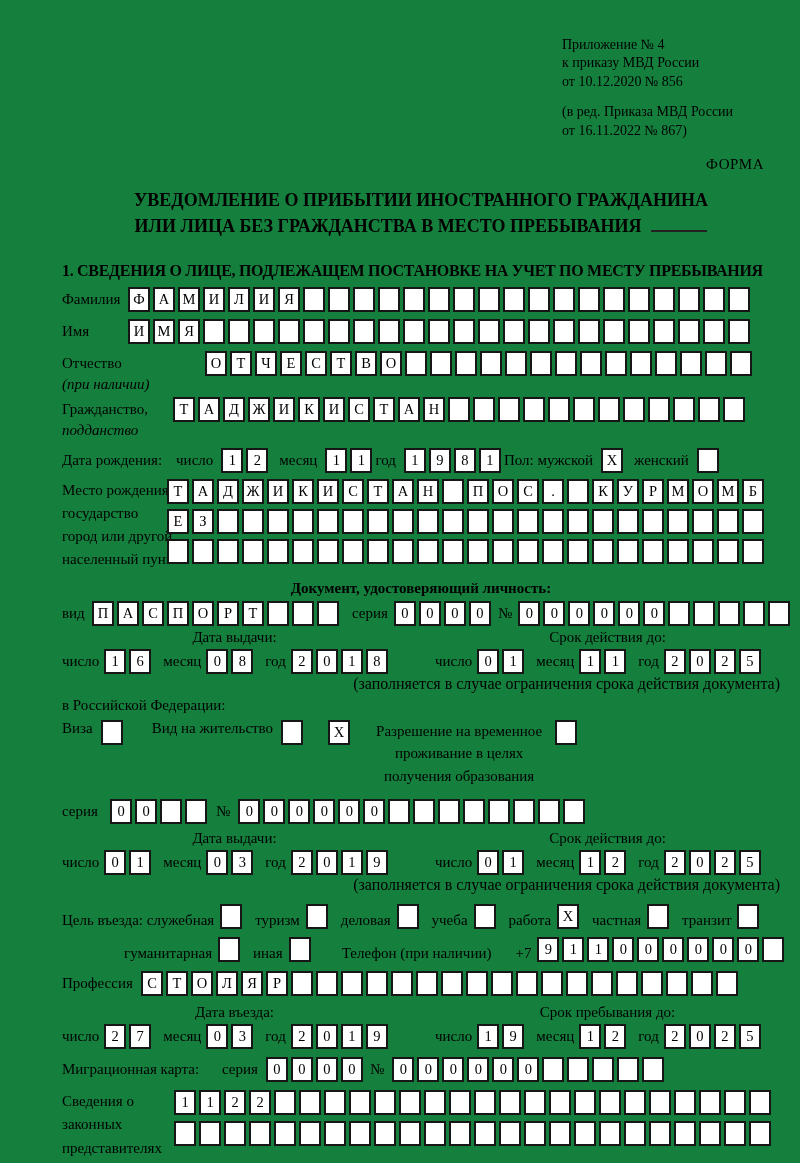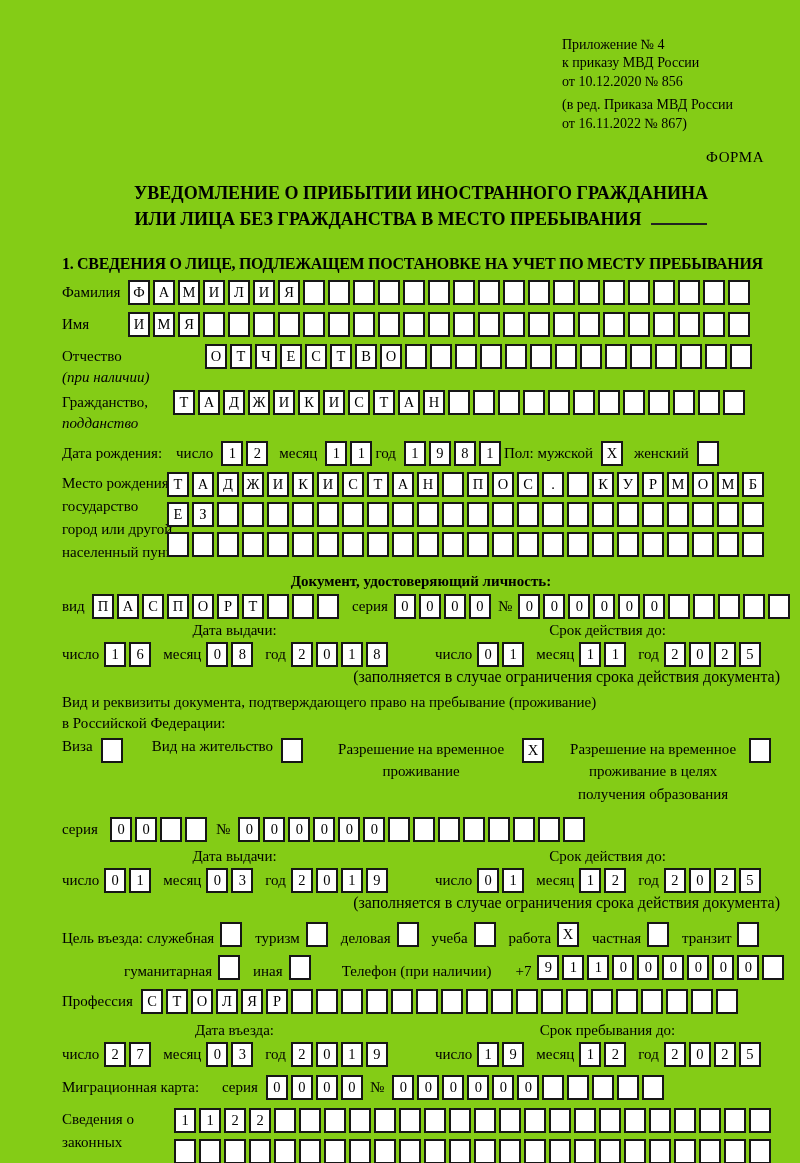--- a/index.html
+++ b/index.html
@@ -1,24 +1,24 @@
 <!DOCTYPE html>
 <html><head>
 <meta charset="utf-8">
 <style>
   html,body { margin:0; padding:0; background:#ffffff; }
   .page {
     width:800px; height:1163px; box-sizing:border-box;
     padding:36px 20px 14px 62px;
     font-family:"Liberation Serif", serif; color:#000;
-    position:relative; overflow:hidden; background:#84cc16;
+    position:relative; overflow:hidden; background:#15803d;
   }
   .annex-wrap { display:flex; justify-content:flex-end; }
   .annex { width:218px; font-size:14px; line-height:1.32; }
-  .annex .note { margin-top:5px; }
+  .annex .note { margin-top:12px; }
   .forma { text-align:right; font-weight:normal; font-size:15px; margin-top:16px; padding-right:16px; letter-spacing:0.5px; }
   .title { text-align:center; font-weight:bold; font-size:18px; line-height:1.45; margin-top:14px; }
   .title-underline { display:inline-block; width:56px; border-bottom:2px solid #222; height:14px; margin-left:10px; }
   .sec-heading { font-weight:bold; font-size:16px; margin-top:22px; white-space:nowrap; letter-spacing:-0.3px; }
 
   .row { display:flex; align-items:center; margin-top:7px; }
   .lbl { font-size:15px; flex:none; }
   .cells { display:flex; flex:none; }
   .cell {
     width:18px; height:21px; flex:none;
@@ -414,40 +414,38 @@
             <span class="cell">2</span>
             <span class="cell">0</span>
             <span class="cell">2</span>
             <span class="cell">5</span>
           </span>
       </div>
     </div>
   </div>
   <div class="fine-note">(заполняется в случае ограничения срока действия документа)</div>
 
-  <div class="intro">Вид и реквизиты документа, подтверждающего право на пребывание (проживание)</div>
   <div class="intro" style="margin-top:4px;">в Российской Федерации:</div>
 
   <div class="options">
     <div class="opt">
       <span class="lbl">Виза</span>
       <span class="cells">
           <span class="cell"></span>
         </span>
     </div>
     <span style="width:26px;flex:none;"></span>
     <div class="opt">
       <span class="lbl">Вид на жительство</span>
       <span class="cells">
           <span class="cell"></span>
         </span>
     </div>
     <span style="width:22px;flex:none;"></span>
     <div class="opt">
-      <span class="lbl opt-center w180">Разрешение на временное проживание</span>
       <span class="cells">
           <span class="cell">X</span>
         </span>
     </div>
     <span style="width:18px;flex:none;"></span>
     <div class="opt">
       <span class="lbl opt-center w175">Разрешение на временное проживание в целях получения образования</span>
       <span class="cells">
           <span class="cell"></span>
         </span>

